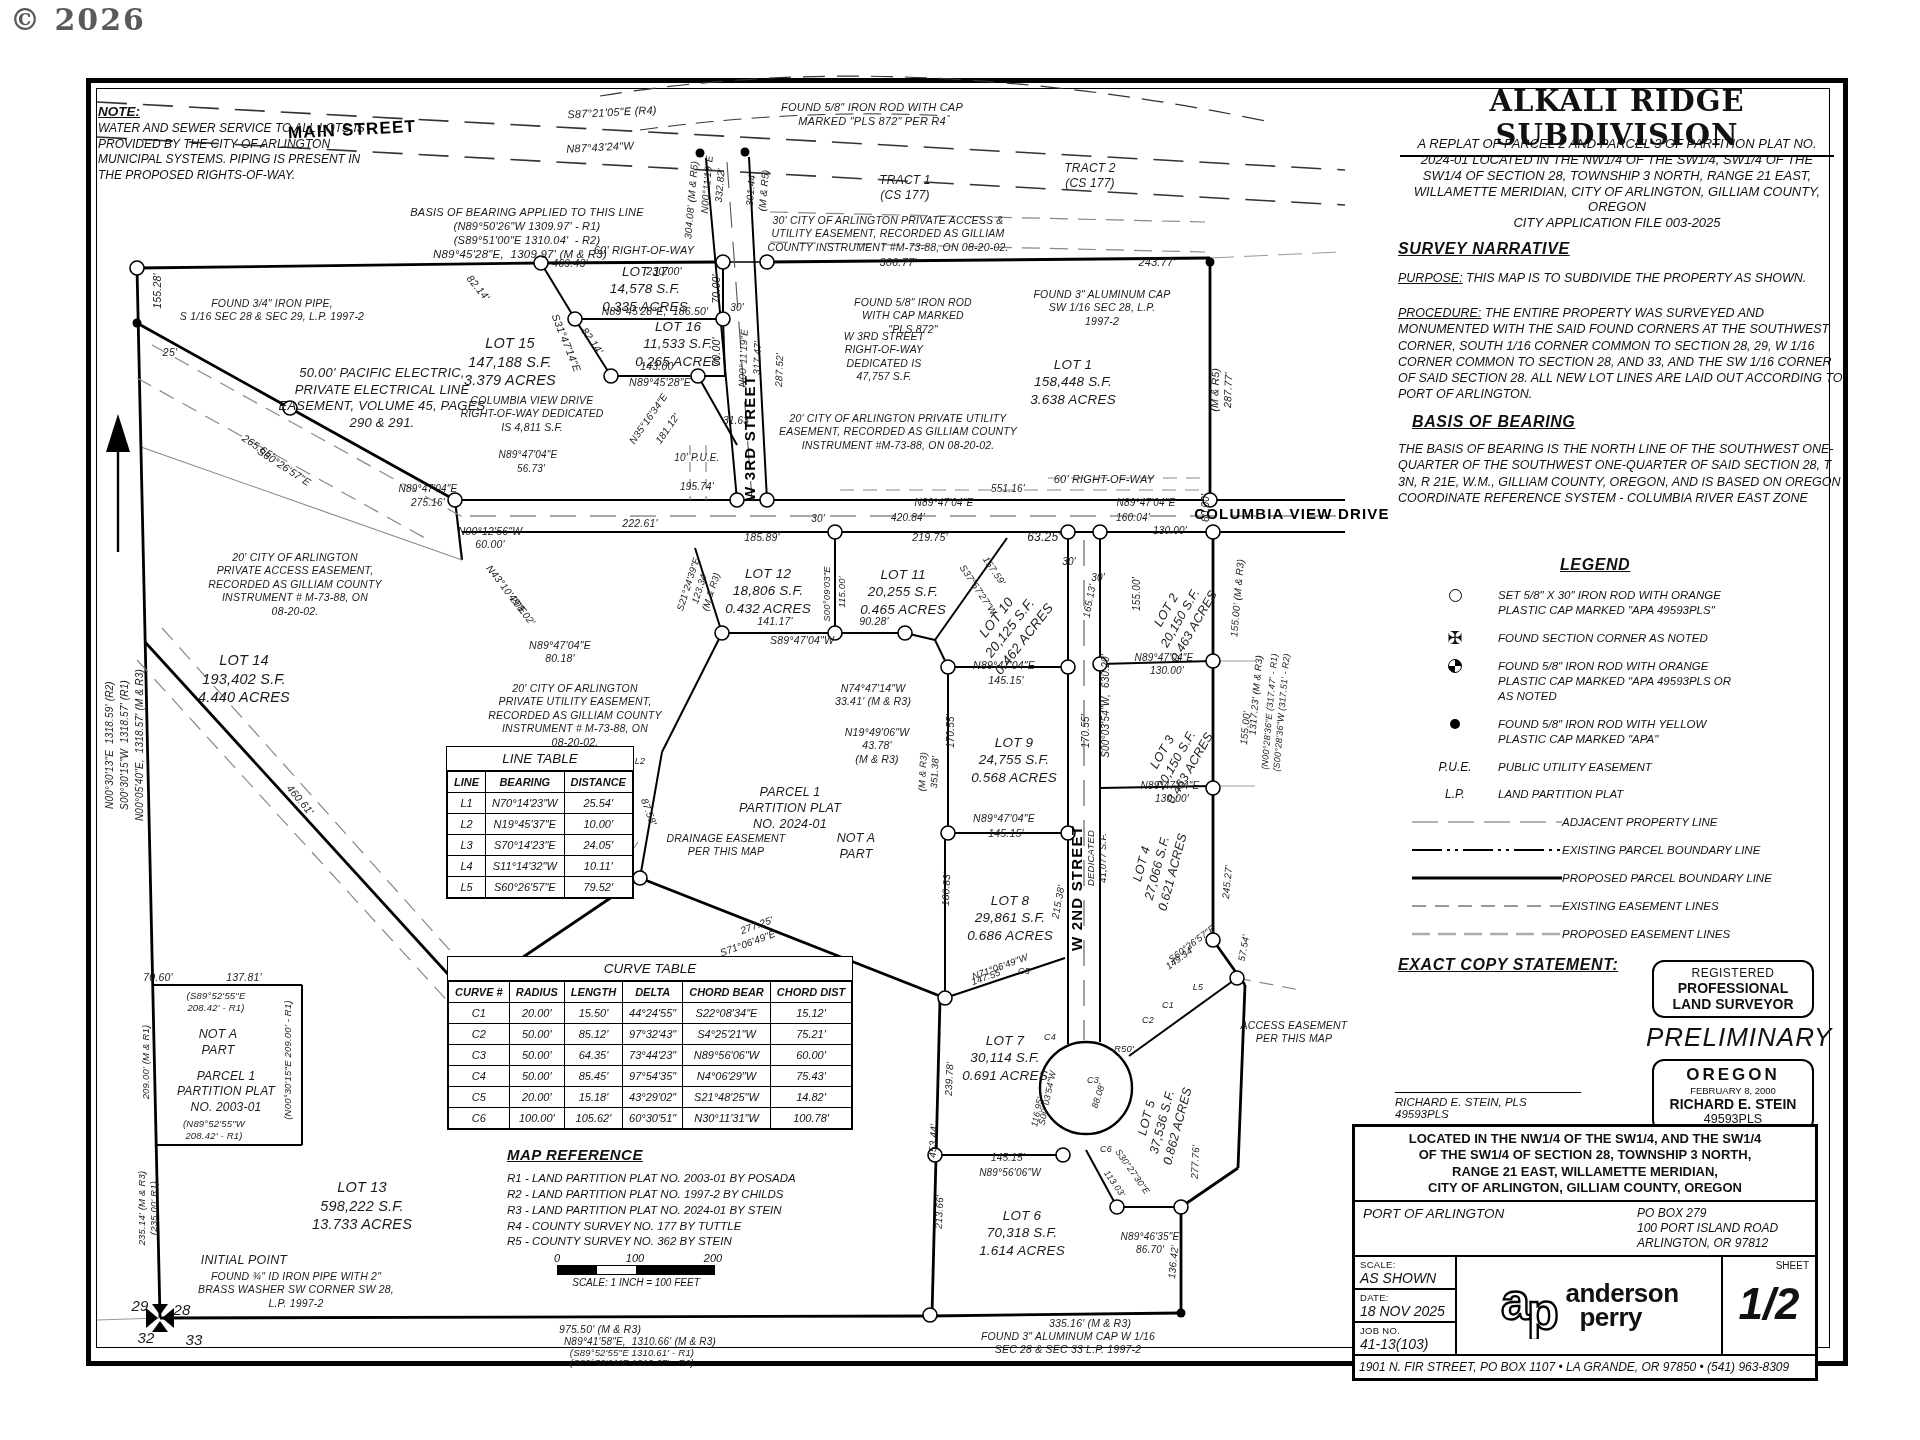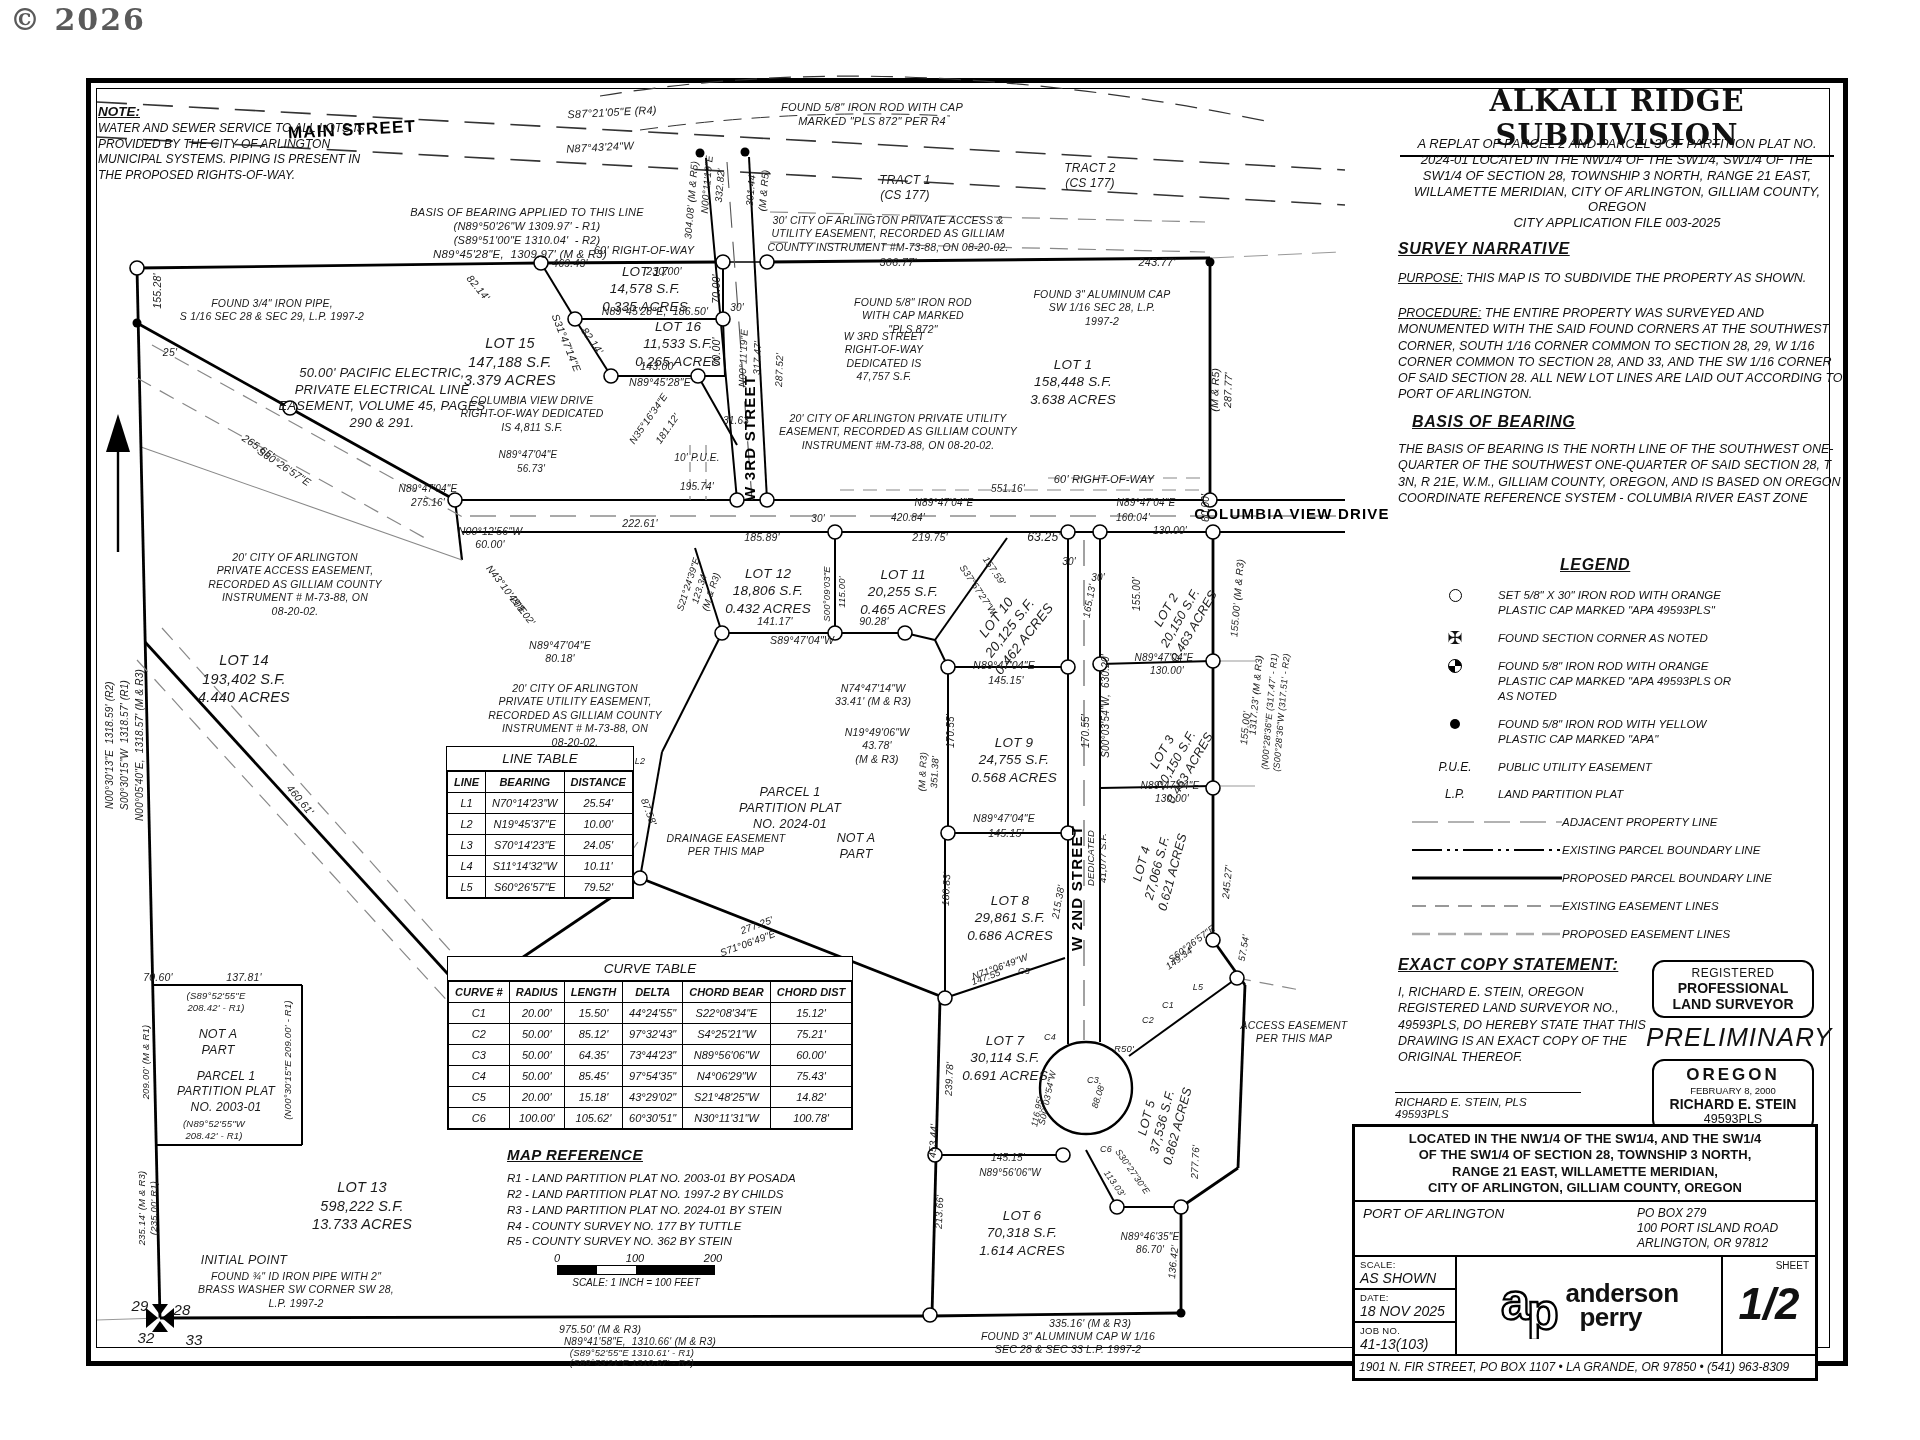--- a/index.html
+++ b/index.html
@@ -775,21 +775,20 @@
         <div class="lg-sym" style="flex: 0 0 150px; width: 150px;">
           <svg width="150" height="8">
             <line x1="0" y1="4" x2="150" y2="4" stroke="#aaa" stroke-width="2.6" stroke-dasharray="18 8"></line>
           </svg>
         </div>
         <div class="lg-lab">PROPOSED EASEMENT LINES</div>
       </div>
     </div>
 
   <div class="rc rh" id="exact-h">EXACT COPY STATEMENT:</div>
-  <div class="rc rp" id="exact-t">I, RICHARD E. STEIN, OREGON REGISTERED LAND SURVEYOR NO., 49593PLS, DO HEREBY STATE THAT THIS  DRAWING IS AN EXACT COPY OF THE ORIGINAL THEREOF.</div>
   <div class="rc" id="sig">RICHARD E. STEIN, PLS 49593PLS</div>
 
   <div class="rc" id="stamp">
     <div class="stbox">
       <div class="st1">REGISTERED</div>
       <div class="st2">PROFESSIONAL</div>
       <div class="st2">LAND SURVEYOR</div>
     </div>
     <div id="prelim">PRELIMINARY</div>
     <div class="stbox">

